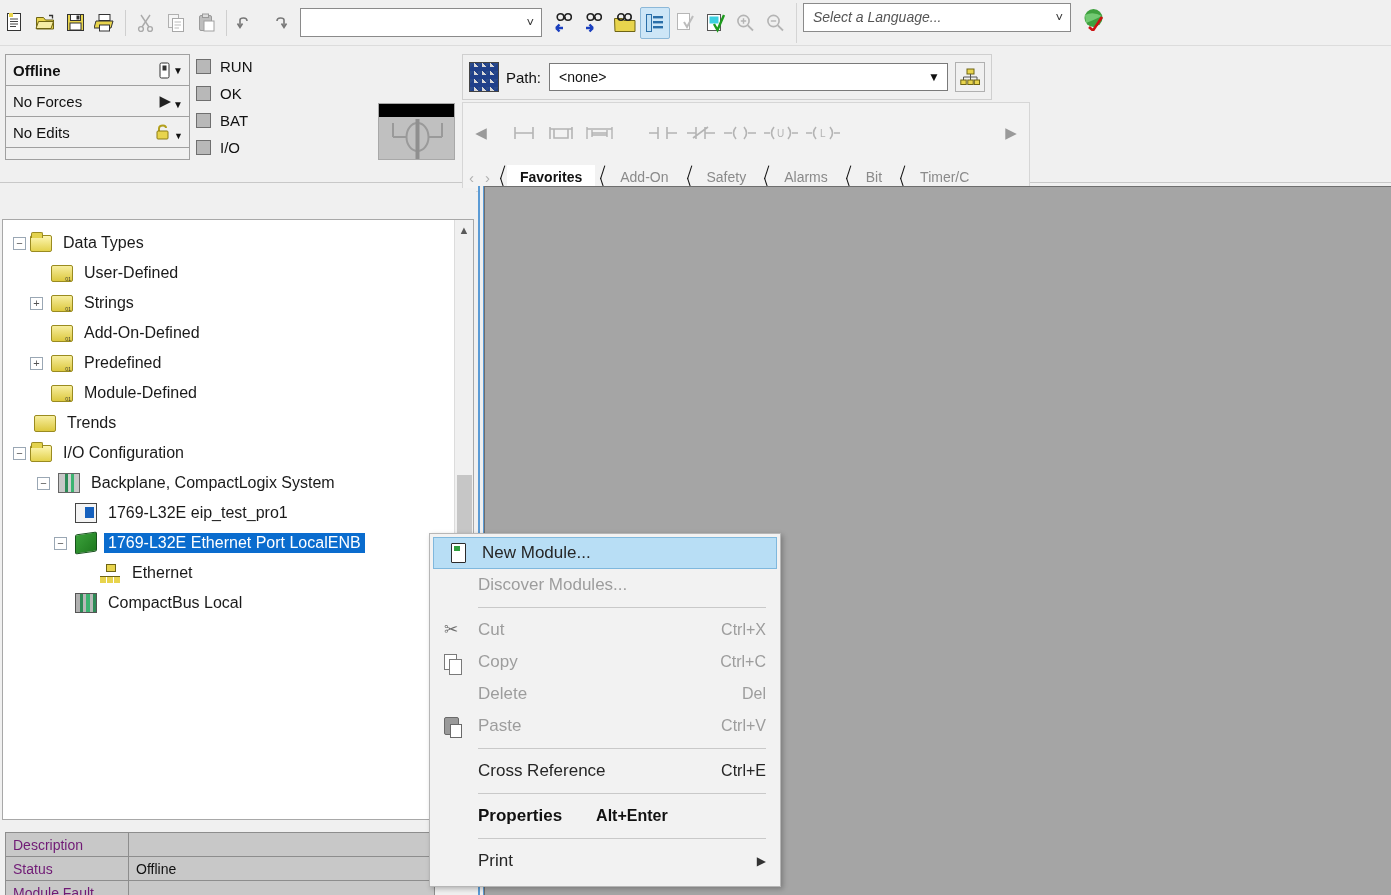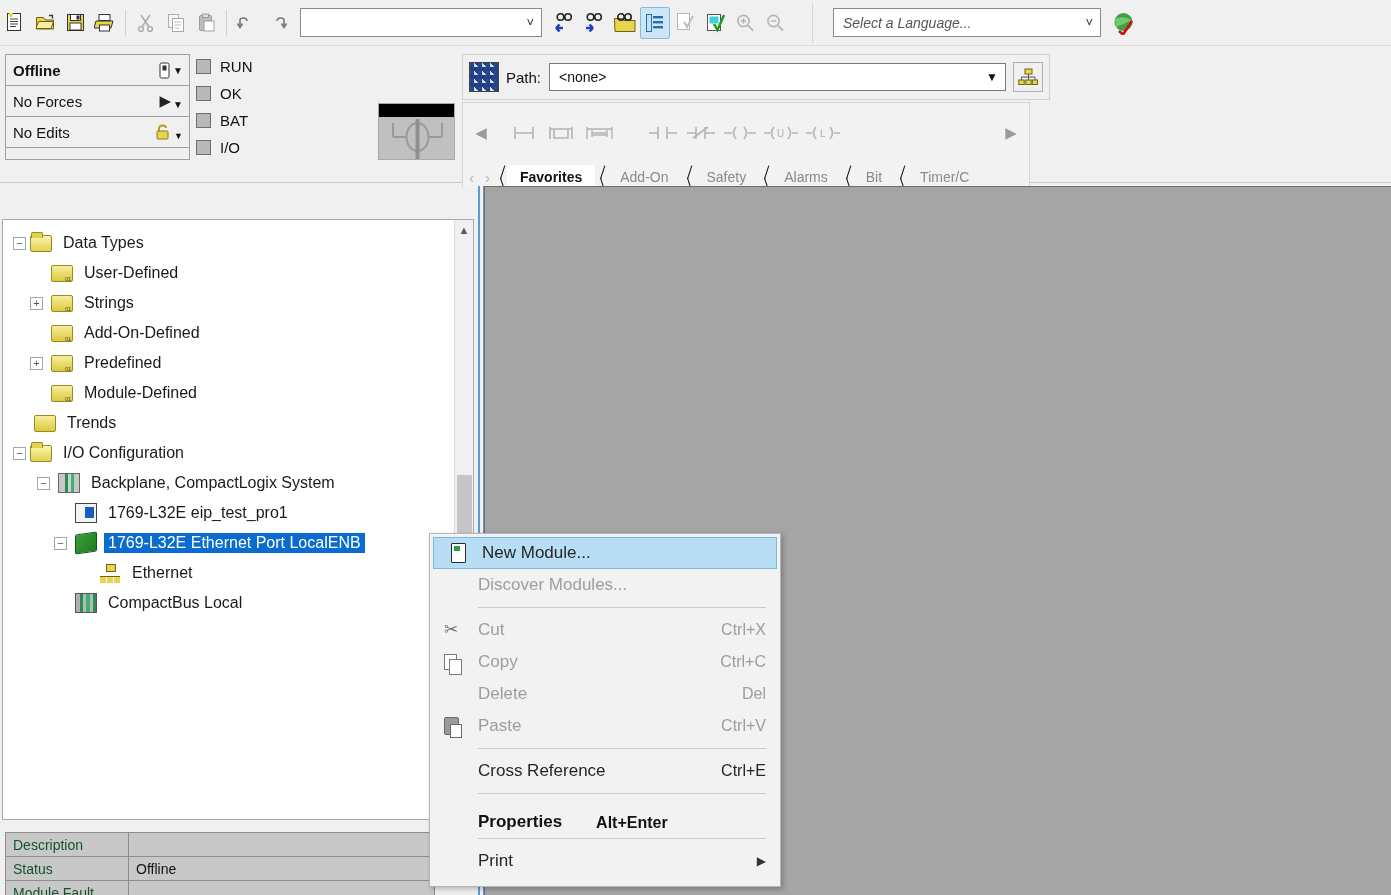--- a/index.html
+++ b/index.html
@@ -37,22 +37,22 @@
     font-size: 13px; color: #333;
   }
   .tb-lang {
     width: 268px; height: 29px;
     background: #fff; border: 1px solid #8a8a8a;
     display: flex; align-items: center; justify-content: space-between;
     padding: 0 7px 0 9px;
     font-style: italic; font-size: 14px; color: #555;
   }
   .lang-wrap {
-    height: 40px; display: flex; align-items: center;
-    border-left: 1px solid #d4d4d4; padding-left: 20px; margin-left: 22px;
+    height: 40px; display: flex; 
+    border-left: 1px solid #d4d4d4; padding-left: 6px; margin-left: 6px;
   }
   .chev { font-size: 13px; color: #333; line-height: 1; }
 
   
   .statusbar {
     position: absolute; left: 0; top: 46px; width: 1391px; height: 137px;
     background: #f0f0f0;
     border-bottom: 1px solid #c8c8c8;
   }
   .ctrl-status {
@@ -82,21 +82,21 @@
     background: #c0c0c0; border: 1px solid #a8a8a8;
   }
   .keyswitch .blackbar { height: 13px; background: #000; }
   .mini-btn {
     position: absolute; left: 424px; top: 145px; width: 24px; height: 25px;
     border: 1px solid #b9b9b9; background: #f0f0f0;
     display: flex; align-items: center; justify-content: center;
   }
 
   .pathpanel {
-    position: absolute; left: 462px; top: 8px; width: 588px; height: 46px;
+    position: absolute; left: 462px; top: 8px; width: 530px; height: 46px;
     background: #f0f0f0; border: 1px solid #cfcfcf;
     display: flex; align-items: center; padding: 0 6px; justify-content: center;
   }
   .path-icon {
     width: 30px; height: 30px; margin-right: 7px;
     background:
       linear-gradient(135deg,#2a4a8a 25%, transparent 25%) 0 0/8px 8px,
       linear-gradient(45deg,#d8d8d8 25%, transparent 25%) 4px 4px/8px 8px,
       #20408a;
     border: 1px solid #444;
@@ -261,21 +261,21 @@
   }
   .ts-thumb {
     position: absolute; left: 2px; top: 255px; width: 15px; height: 122px;
     background: #c6c6c6;
   }
   .dt-row { display: flex; height: 24px; border-bottom: 1px solid #8d8d8d; }
   .dt-k {
     width: 124px; background: #c8c8c8; border-right: 1px solid #8d8d8d;
     border-left: 1px solid #8d8d8d;
     display: flex; align-items: center; padding-left: 7px;
-    font-size: 14px; color: #14532d;
+    font-size: 14px; color: #701a75;
   }
   .dt-v {
     flex: 1; background: #c8c8c8; border-right: 1px solid #8d8d8d;
     display: flex; align-items: center; padding-left: 7px;
     font-size: 14px; color: #111;
   }
   .desc-wrap {
     position: absolute; left: 5px; top: 644px; width: 430px; height: 74px;
     border-top: 1px solid #8d8d8d;
   }
@@ -287,21 +287,21 @@
     box-shadow: 2px 2px 5px rgba(0,0,0,0.25);
     padding: 3px 0;
     z-index: 50;
   }
   .mi {
     position: relative; height: 32px; display: flex; align-items: center;
     font-size: 17px; color: #262626; padding-left: 48px; padding-right: 14px;
   }
   .mi.hl { background: #b8def5; border: 1px solid #7fb8dd; margin: 0 3px; padding-left: 48px; }
   .mi.dis { color: #9d9d9d; }
-  .mi.bold { font-weight: bold; color: #111; align-items: flex-end; }
+  .mi.bold { font-weight: bold; color: #111; }
   .mi .accel { margin-left: auto; font-size: 16px; }
   .mi.bold .accel { font-weight: bold; margin-left: 34px; }
   .mi .mi-icon {
     position: absolute; left: 14px; top: 50%; transform: translateY(-50%);
     width: 20px; height: 20px;
   }
   .msep { height: 1px; background: #c9c9c9; margin: 6px 14px 6px 48px; }
   .submenu-arrow { margin-left: auto; font-size: 12px; color: #333; }
 
   .icon-module {

